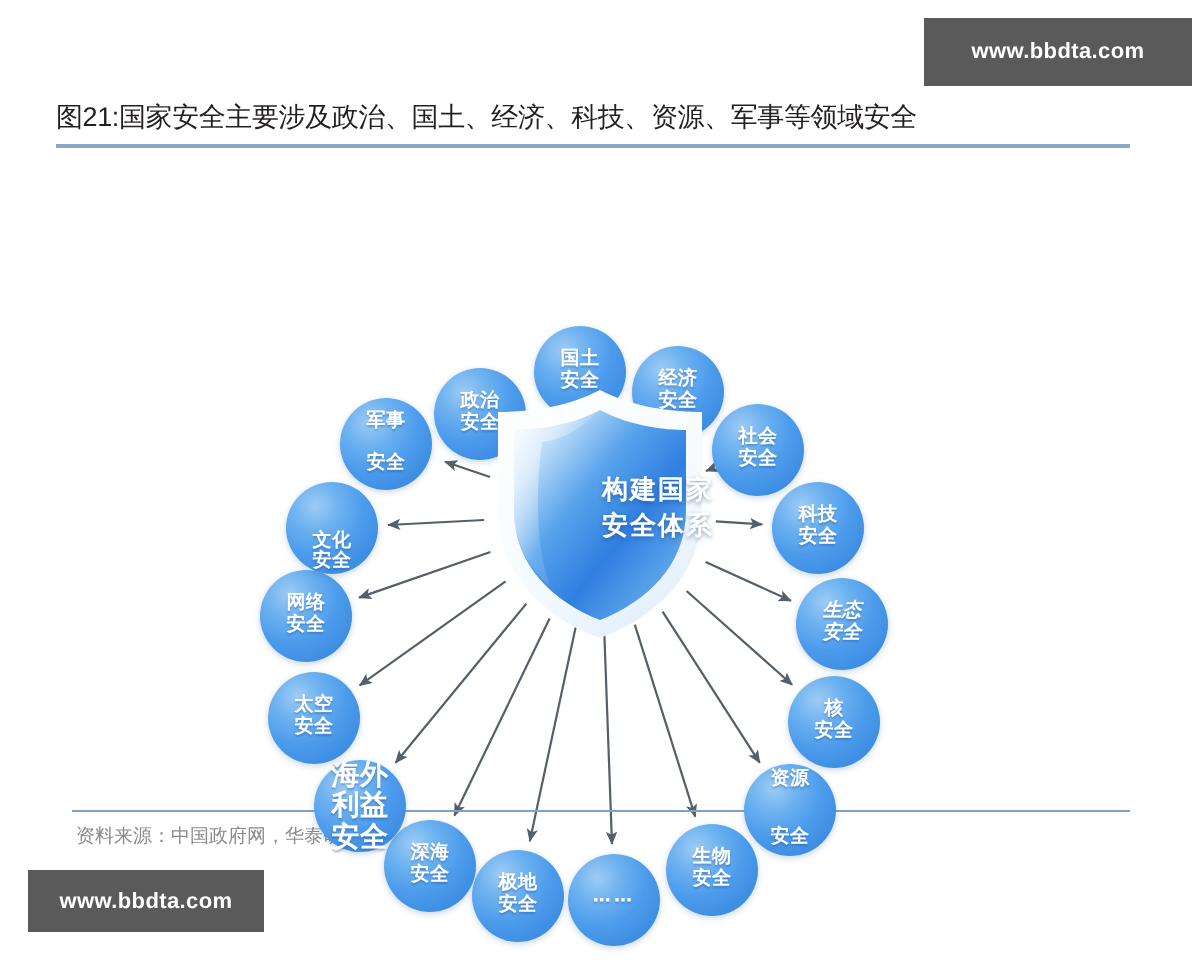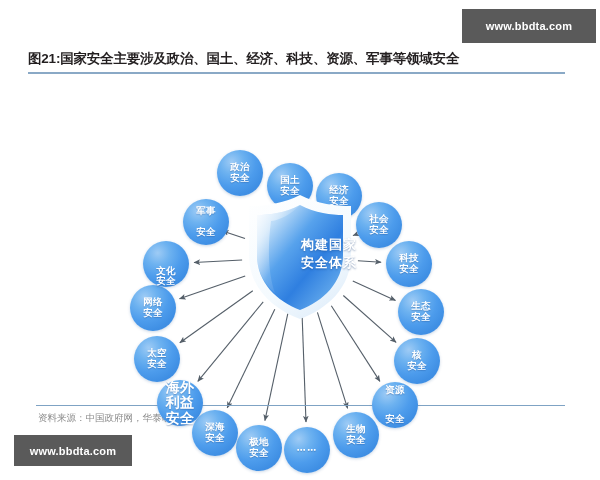--- a/index.html
+++ b/index.html
@@ -40,21 +40,21 @@
     width: 118px;
     height: 31px;
   }
 
   
   .title {
     position: absolute;
     left: 28px;
     top: 50px;
     font-size: 13.5px;
-    font-weight: bold;
+    font-weight: normal;
     color: #231f20;
     letter-spacing: -0.2px;
     white-space: nowrap;
   }
   .title-rule {
     position: absolute;
     left: 28px;
     top: 72px;
     width: 537px;
     height: 1.5px;
@@ -217,45 +217,45 @@
       <path d="M57 12 C42 20, 25 22, 14 22 L14 62 C14 90, 34 108, 57 117 C80 108, 100 90, 100 62 L100 22 C89 22, 72 20, 57 12 Z" fill="url(#shieldGrad)"></path>
       <path d="M57 12 C42 20, 25 22, 14 22 L14 62 C14 78, 21 91, 32 100 C26 84, 24 58, 28 28 C38 27, 48 21, 57 12 Z" fill="url(#shieldHi)"></path>
     </svg>
     <div class="shield-label">
       <span>构建国家</span>
       <span>安全体系</span>
     </div>
   </div>
 
   <div id="bubble-layer">
-      <div class="bubble" style="left: 183px; top: 121px; width: 46px; height: 46px; gap: 10px;">
+      <div class="bubble" style="left: 170px; top: 121px; width: 46px; height: 46px; gap: 10px;">
         <span>军事</span>
         <span>安全</span>
       </div>
-      <div class="bubble" style="left: 217px; top: 72px; width: 46px; height: 46px; text-align: right;">
+      <div class="bubble" style="left: 217px; top: 106px; width: 46px; height: 46px; text-align: right;">
         <span>政治</span>
         <span>安全</span>
       </div>
       <div class="bubble" style="left: 267px; top: 85px; width: 46px; height: 46px;">
         <span>国土</span>
         <span>安全</span>
       </div>
       <div class="bubble" style="left: 316px; top: 95px; width: 46px; height: 46px;">
         <span>经济</span>
         <span>安全</span>
       </div>
       <div class="bubble" style="left: 356px; top: 124px; width: 46px; height: 46px;">
         <span>社会</span>
         <span>安全</span>
       </div>
       <div class="bubble" style="left: 386px; top: 163px; width: 46px; height: 46px;">
         <span>科技</span>
         <span>安全</span>
       </div>
-      <div class="bubble" style="left: 398px; top: 211px; width: 46px; height: 46px;">
+      <div class="bubble" style="left: 398px; top: 211px; width: 46px; height: 46px; font-style: italic;">
         <span>生态</span>
         <span>安全</span>
       </div>
       <div class="bubble" style="left: 394px; top: 260px; width: 46px; height: 46px;">
         <span>核</span>
         <span>安全</span>
       </div>
       <div class="bubble" style="left: 372px; top: 304px; width: 46px; height: 46px; gap: 18px;">
         <span>资源</span>
         <span>安全</span>

